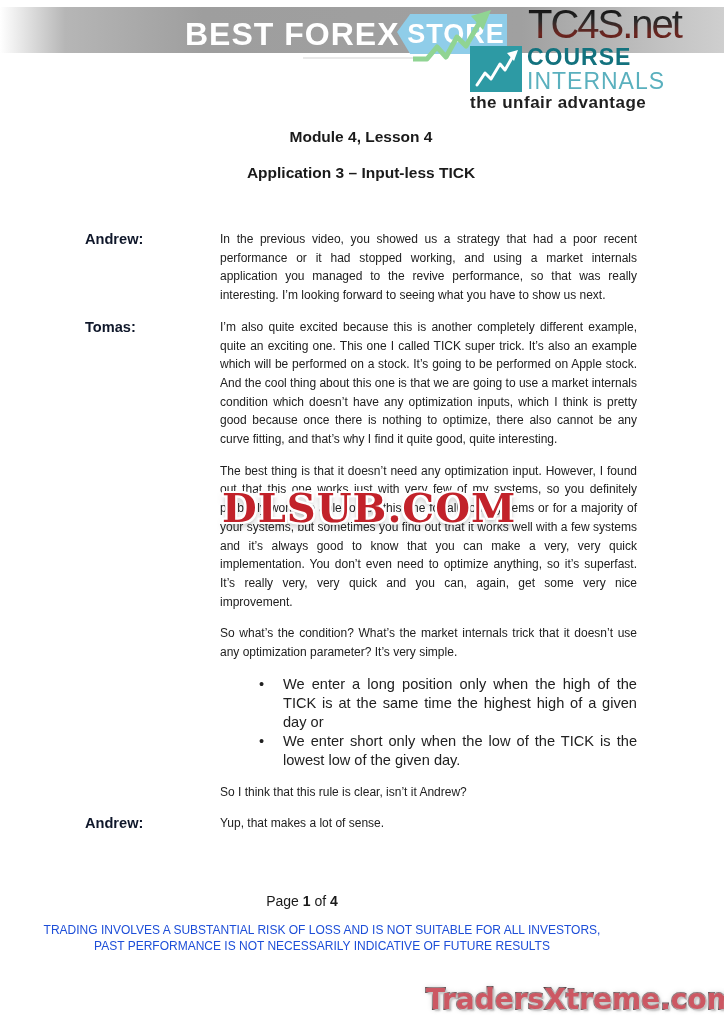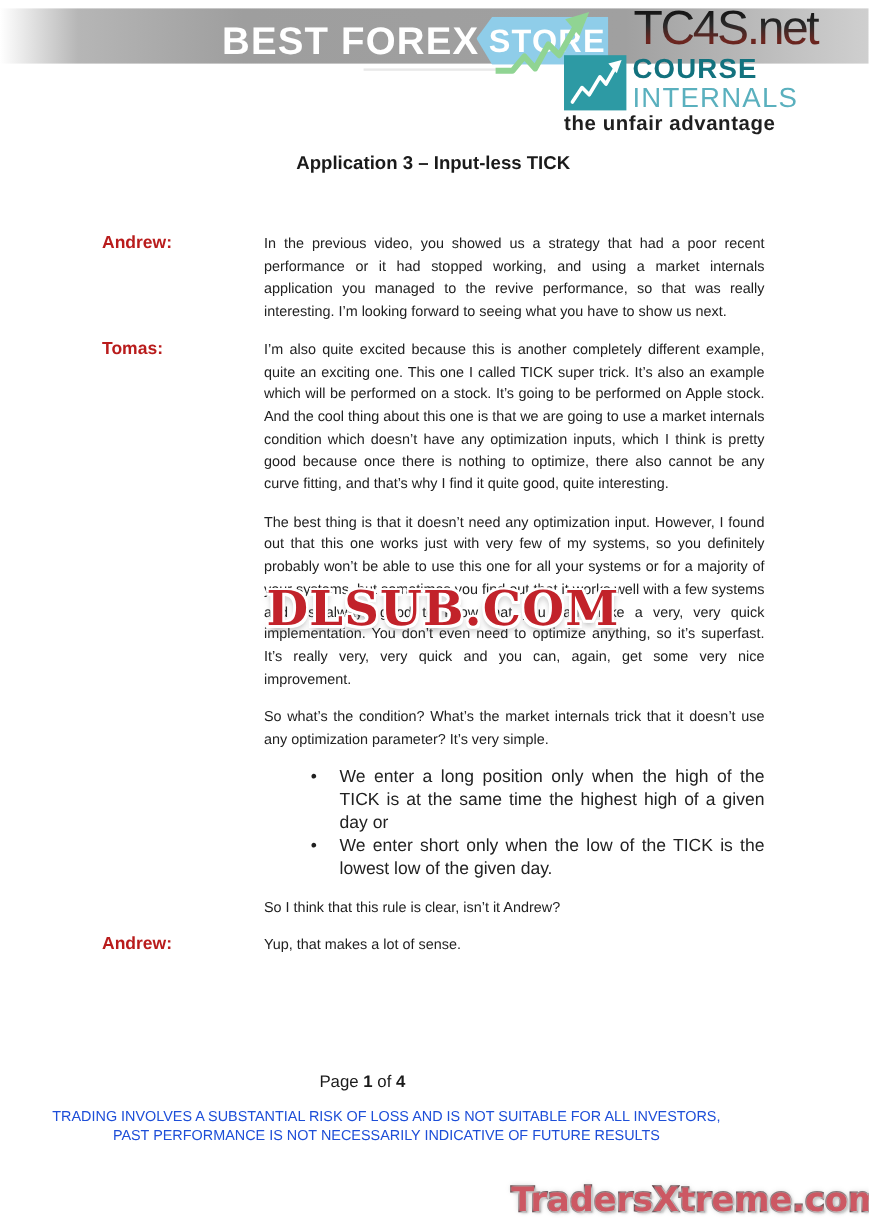--- a/index.html
+++ b/index.html
@@ -42,21 +42,21 @@
   }
   .mi-market   { position:absolute; left:527px; top:44px; font-size:23px; font-weight:bold; color:#13727e; letter-spacing:1px; }
   .mi-internals{ position:absolute; left:527px; top:68px; font-size:23px; font-weight:400; color:#5ab0be; letter-spacing:1px; }
   .mi-tagline  { position:absolute; left:470px; top:93px; font-size:17px; font-weight:600; color:#1f1f1f; letter-spacing:.5px; }
 
   
   .content { position:absolute; left:85px; top:0; width:552px; padding-top:128px; }
   .title-line1 { text-align:center; font-size:15.5px; font-weight:bold; color:#1a1a1a; margin-bottom:18px; }
   .title-line2 { text-align:center; font-size:15.5px; font-weight:bold; color:#1a1a1a; margin-bottom:48px; }
   .dlg-row { display:flex; margin-bottom:13px; }
-  .speaker { width:135px; flex:none; font-weight:bold; font-size:14.6px; line-height:18.7px; color:#b91c1c; }
+  .speaker { width:135px; flex:none; font-weight:bold; font-size:14.6px; line-height:18.7px; color:#0f172a; }
   .para { flex:1; font-size:12px; line-height:18.7px; text-align:justify; color:#212121; }
   ul.rules { list-style:none; margin:0 0 13px 172px; width:380px; }
   ul.rules li {
     position:relative; padding-left:26px; font-size:14.6px; line-height:19px;
     text-align:justify; color:#212121;
   }
   ul.rules li::before { content:"•"; position:absolute; left:2px; top:0; font-size:14.6px; }
 
   
   .footer { position:absolute; left:0; top:893px; width:604px; text-align:center; }
@@ -106,20 +106,21 @@
     <svg width="52" height="46" viewBox="0 0 52 46">
       <polyline points="7,39 15,27 21,33 30,18 35,24 43,10" fill="none" stroke="#ffffff" stroke-width="3" stroke-linecap="round" stroke-linejoin="round"></polyline>
       <polygon points="37,7 48,4 44,15" fill="#ffffff"></polygon>
     </svg>
   </div>
   <div class="mi-market">COURSE</div>
   <div class="mi-internals">INTERNALS</div>
   <div class="mi-tagline">the unfair advantage</div>
 
   <div class="content">
+    <div class="title-line1">Module 4, Lesson 4</div>
     <div class="title-line2">Application 3 – Input-less TICK</div>
 
     <div class="dlg-row">
       <div class="speaker">Andrew:</div>
       <p class="para">In the previous video, you showed us a strategy that had a poor recent performance or it had stopped working, and using a market internals application you managed to the revive performance, so that was really interesting. I’m looking forward to seeing what you have to show us next.</p>
     </div>
 
     <div class="dlg-row">
       <div class="speaker">Tomas:</div>
       <p class="para">I’m also quite excited because this is another completely different example, quite an exciting one. This one I called TICK super trick. It’s also an example which will be performed on a stock. It’s going to be performed on Apple stock. And the cool thing about this one is that we are going to use a market internals condition which doesn’t have any optimization inputs, which I think is pretty good because once there is nothing to optimize, there also cannot be any curve fitting, and that’s why I find it quite good, quite interesting.</p>

